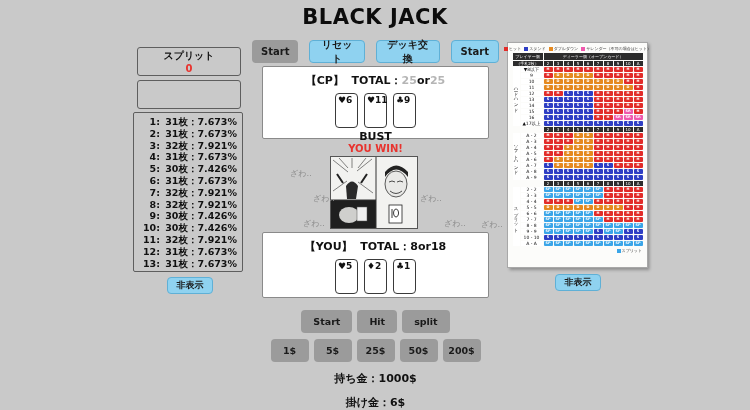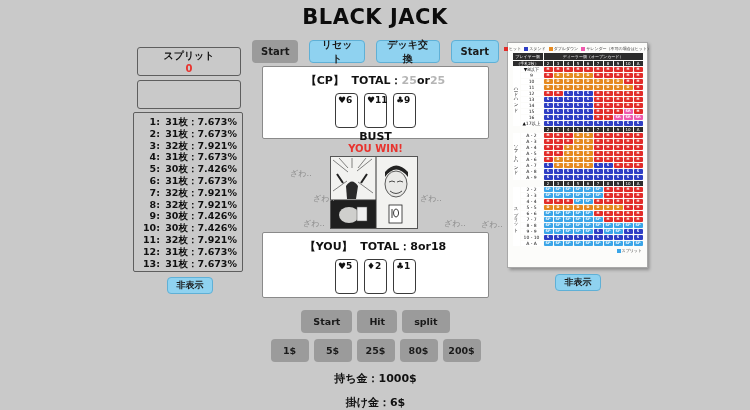--- a/index.html
+++ b/index.html
@@ -201,21 +201,21 @@
 
   <div class="action-row">
       <button class="btn gray-btn action-btn">Start</button>
       <button class="btn gray-btn action-btn">Hit</button>
       <button class="btn gray-btn action-btn">split</button>
     </div>
   <div class="bet-row">
       <button class="btn gray-btn bet-btn">1$</button>
       <button class="btn gray-btn bet-btn">5$</button>
       <button class="btn gray-btn bet-btn">25$</button>
-      <button class="btn gray-btn bet-btn">80$</button>
+      <button class="btn gray-btn bet-btn">50$</button>
       <button class="btn gray-btn bet-btn">200$</button>
     </div>
 
   <div id="money">持ち金：1000$</div>
   <div id="bet">掛け金：6$</div>
 
   <div id="chart-card">
     <div class="legend-top">
         <span class="leg-item">
           <span class="sw" style="background: rgb(226, 44, 41);"></span>

